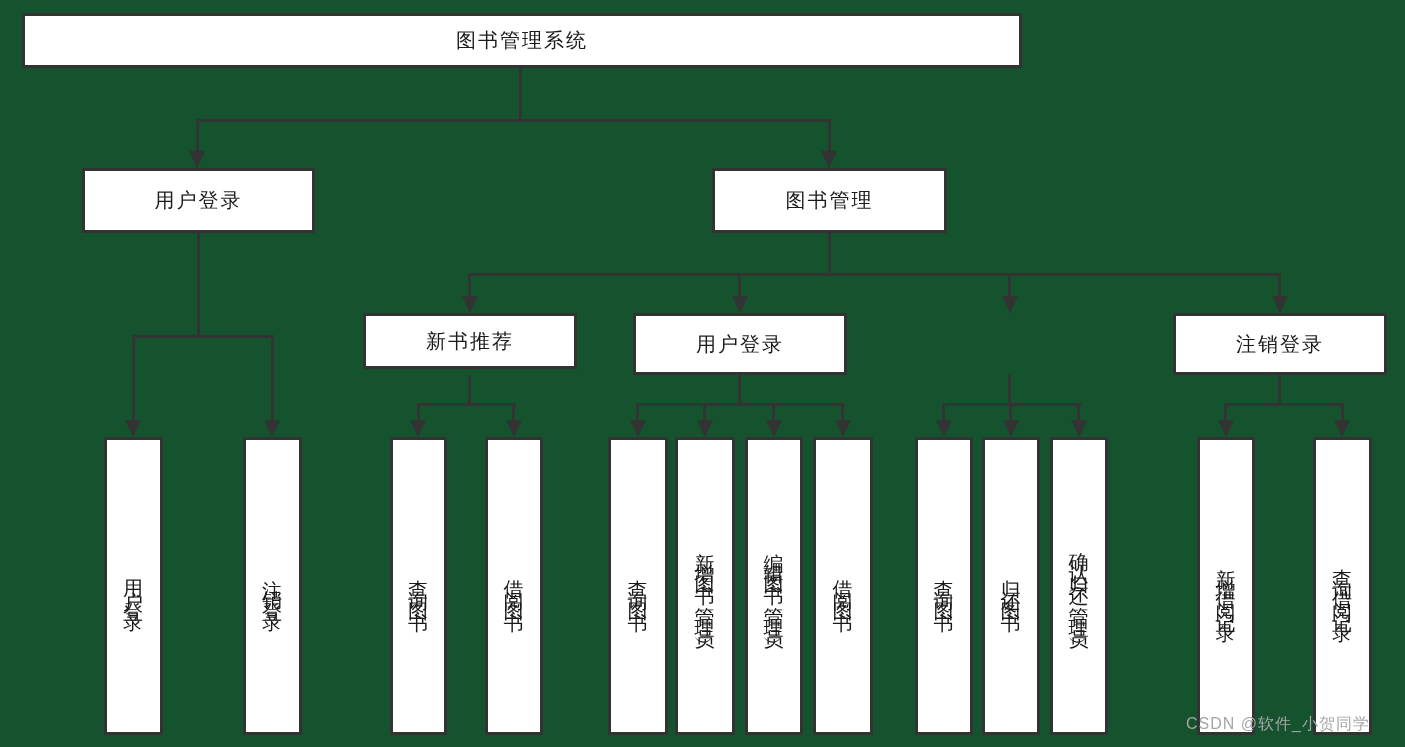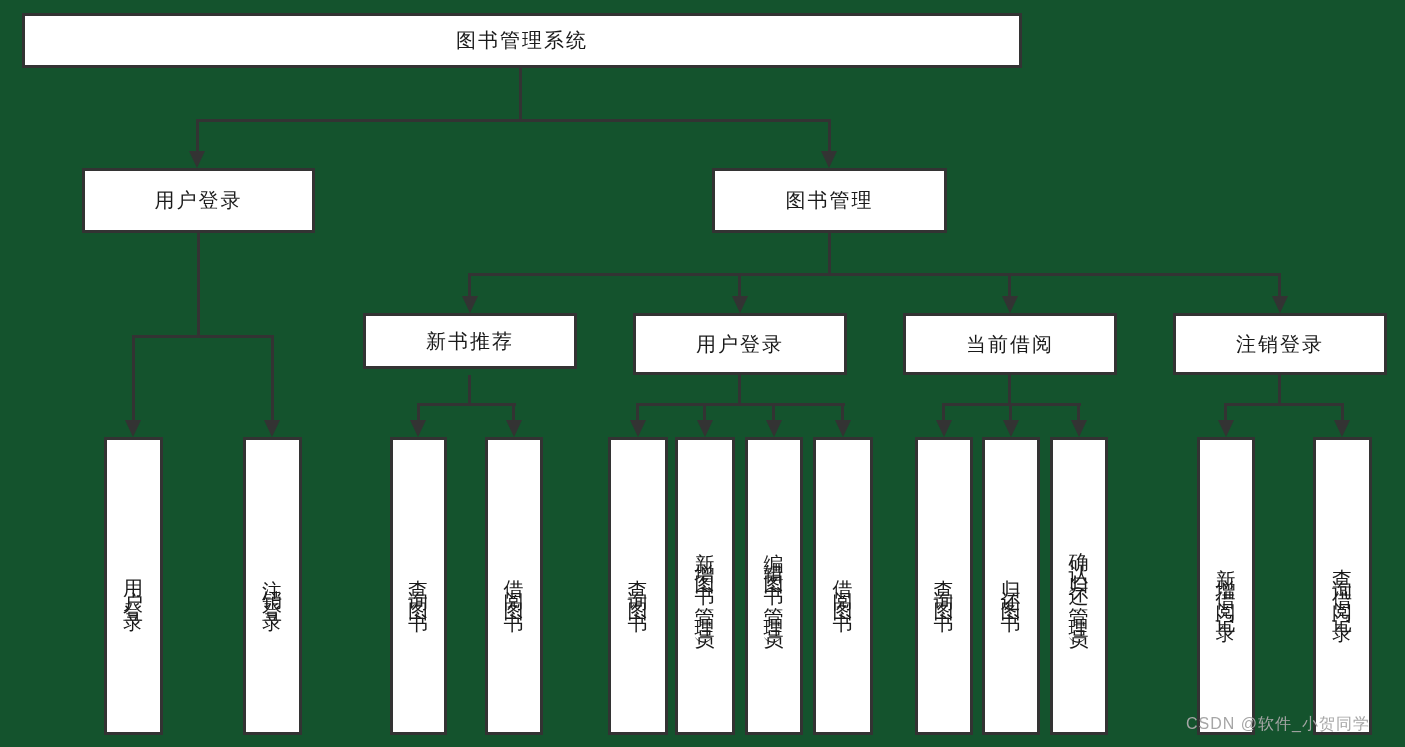--- a/index.html
+++ b/index.html
@@ -80,21 +80,20 @@
   <div class="arrow" style="left:462px; top:296px;"></div>
   <div class="vline" style="left:738px; top:273px; height:25px;"></div>
   <div class="arrow" style="left:732px; top:296px;"></div>
   <div class="vline" style="left:1008px; top:273px; height:25px;"></div>
   <div class="arrow" style="left:1002px; top:296px;"></div>
   <div class="vline" style="left:1278px; top:273px; height:25px;"></div>
   <div class="arrow" style="left:1272px; top:296px;"></div>
 
   <div class="box" style="left:363px; top:313px; width:214px; height:56px;">新书推荐</div>
   <div class="box" style="left:633px; top:313px; width:214px; height:62px;">用户登录</div>
-  <div class="box" style="left:903px; top:313px; width:214px; height:62px;">当前借阅</div>
   <div class="box" style="left:1173px; top:313px; width:214px; height:62px;">注销登录</div>
 
   <div class="vline" style="left:468px; top:375px; height:30px;"></div>
   <div class="hline" style="left:417px; top:403px; width:99px;"></div>
   <div class="vline" style="left:417px; top:403px; height:19px;"></div>
   <div class="arrow" style="left:410px; top:420px;"></div>
   <div class="vline" style="left:512px; top:403px; height:19px;"></div>
   <div class="arrow" style="left:506px; top:420px;"></div>
 
   <div class="vline" style="left:738px; top:375px; height:30px;"></div>

